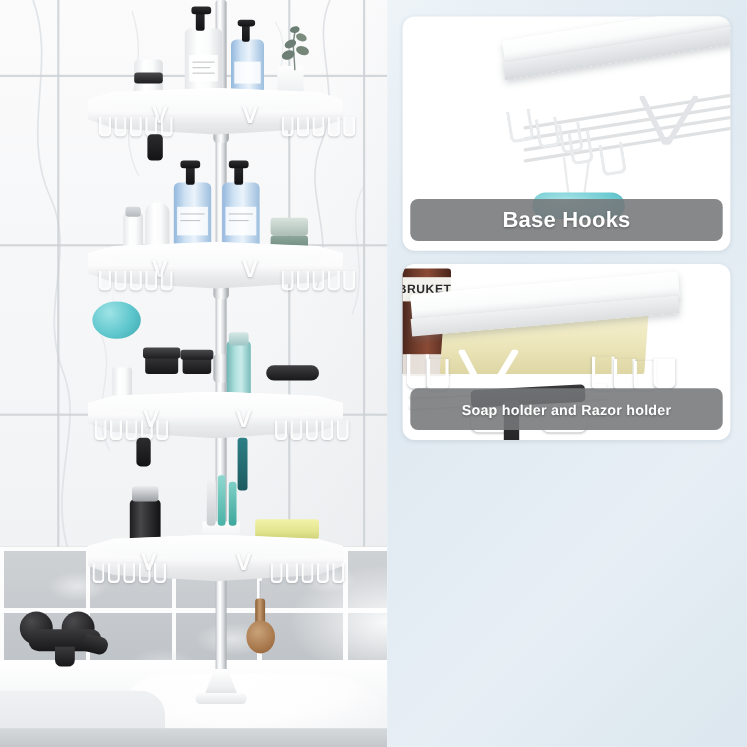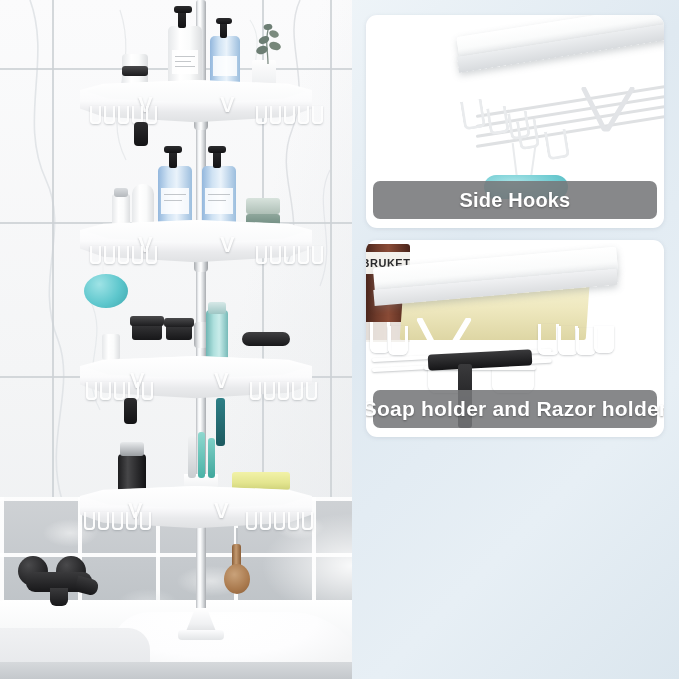--- a/index.html
+++ b/index.html
@@ -170,21 +170,21 @@
   .caption{
     position:absolute;left:7px;right:7px;bottom:9px;height:38px;
     background:rgba(118,120,122,.88);
     border-radius:7px;
     display:flex;align-items:center;justify-content:center;
   }
   .caption span{
     color:#ffffff;font-weight:700;font-size:20px;letter-spacing:.2px;
     text-shadow:0 1px 2px rgba(0,0,0,.35);white-space:nowrap;
   }
-  .caption.small span{font-size:21px;}
+  .caption.small span{font-size:13px;}
 
   
   .wire{position:absolute;background:#ffffff;border-radius:2px;
     box-shadow:0 1px 2px rgba(130,135,140,.45);}
   .wire-d{position:absolute;background:#dfe1e3;border-radius:2px;}
   .shelf-slab{
     position:absolute;
     background:linear-gradient(180deg,#ffffff 0%,#fafbfb 55%,#e6e8ea 100%);
     box-shadow:0 3px 7px rgba(110,118,126,.3);
   }
@@ -477,25 +477,25 @@
         <div class="hook-u" style="left:143px;top:97px;width:14px;height:24px;transform:rotate(-9deg);"></div>
         <div class="hook-u" style="left:152px;top:105px;width:14px;height:26px;transform:rotate(-9deg);"></div>
         <div class="hook-u" style="left:180px;top:115px;width:16px;height:26px;transform:rotate(-9deg);"></div>
 
         <div style="position:absolute;left:148px;top:128px;width:2px;height:38px;background:#e9ebed;transform:rotate(-7deg);"></div>
         <div style="position:absolute;left:166px;top:130px;width:2px;height:36px;background:#e9ebed;transform:rotate(8deg);"></div>
         <div style="position:absolute;left:118px;top:160px;width:84px;height:24px;border-radius:12px;
                     background:radial-gradient(ellipse at 35% 30%, #a9e4e8 0%, #6ecbd1 55%, #45aeb6 100%);"></div>
       </div>
       <div class="caption">
-        <span>Side Hooks</span>
-      </div>
-    </div>
-
-    <div class="panel" style="top:240px;height:197px;">
+        <span>Base Hooks</span>
+      </div>
+    </div>
+
+    <div class="panel" style="top:240px;height:160px;">
       <div class="panel-art">
 
         <div class="bruket-bottle" style="left:-4px;top:4px;width:48px;height:96px;"></div>
         <div class="bruket-label" style="left:-4px;top:12px;width:48px;height:22px;">
           <span>BRUKET</span>
         </div>
         <div class="bruket-label" style="left:-4px;top:82px;width:48px;height:20px;opacity:.9;"></div>
 
         <div class="soap-bar" style="left:36px;top:34px;width:186px;height:66px;transform:skewX(-4deg);"></div>
 

